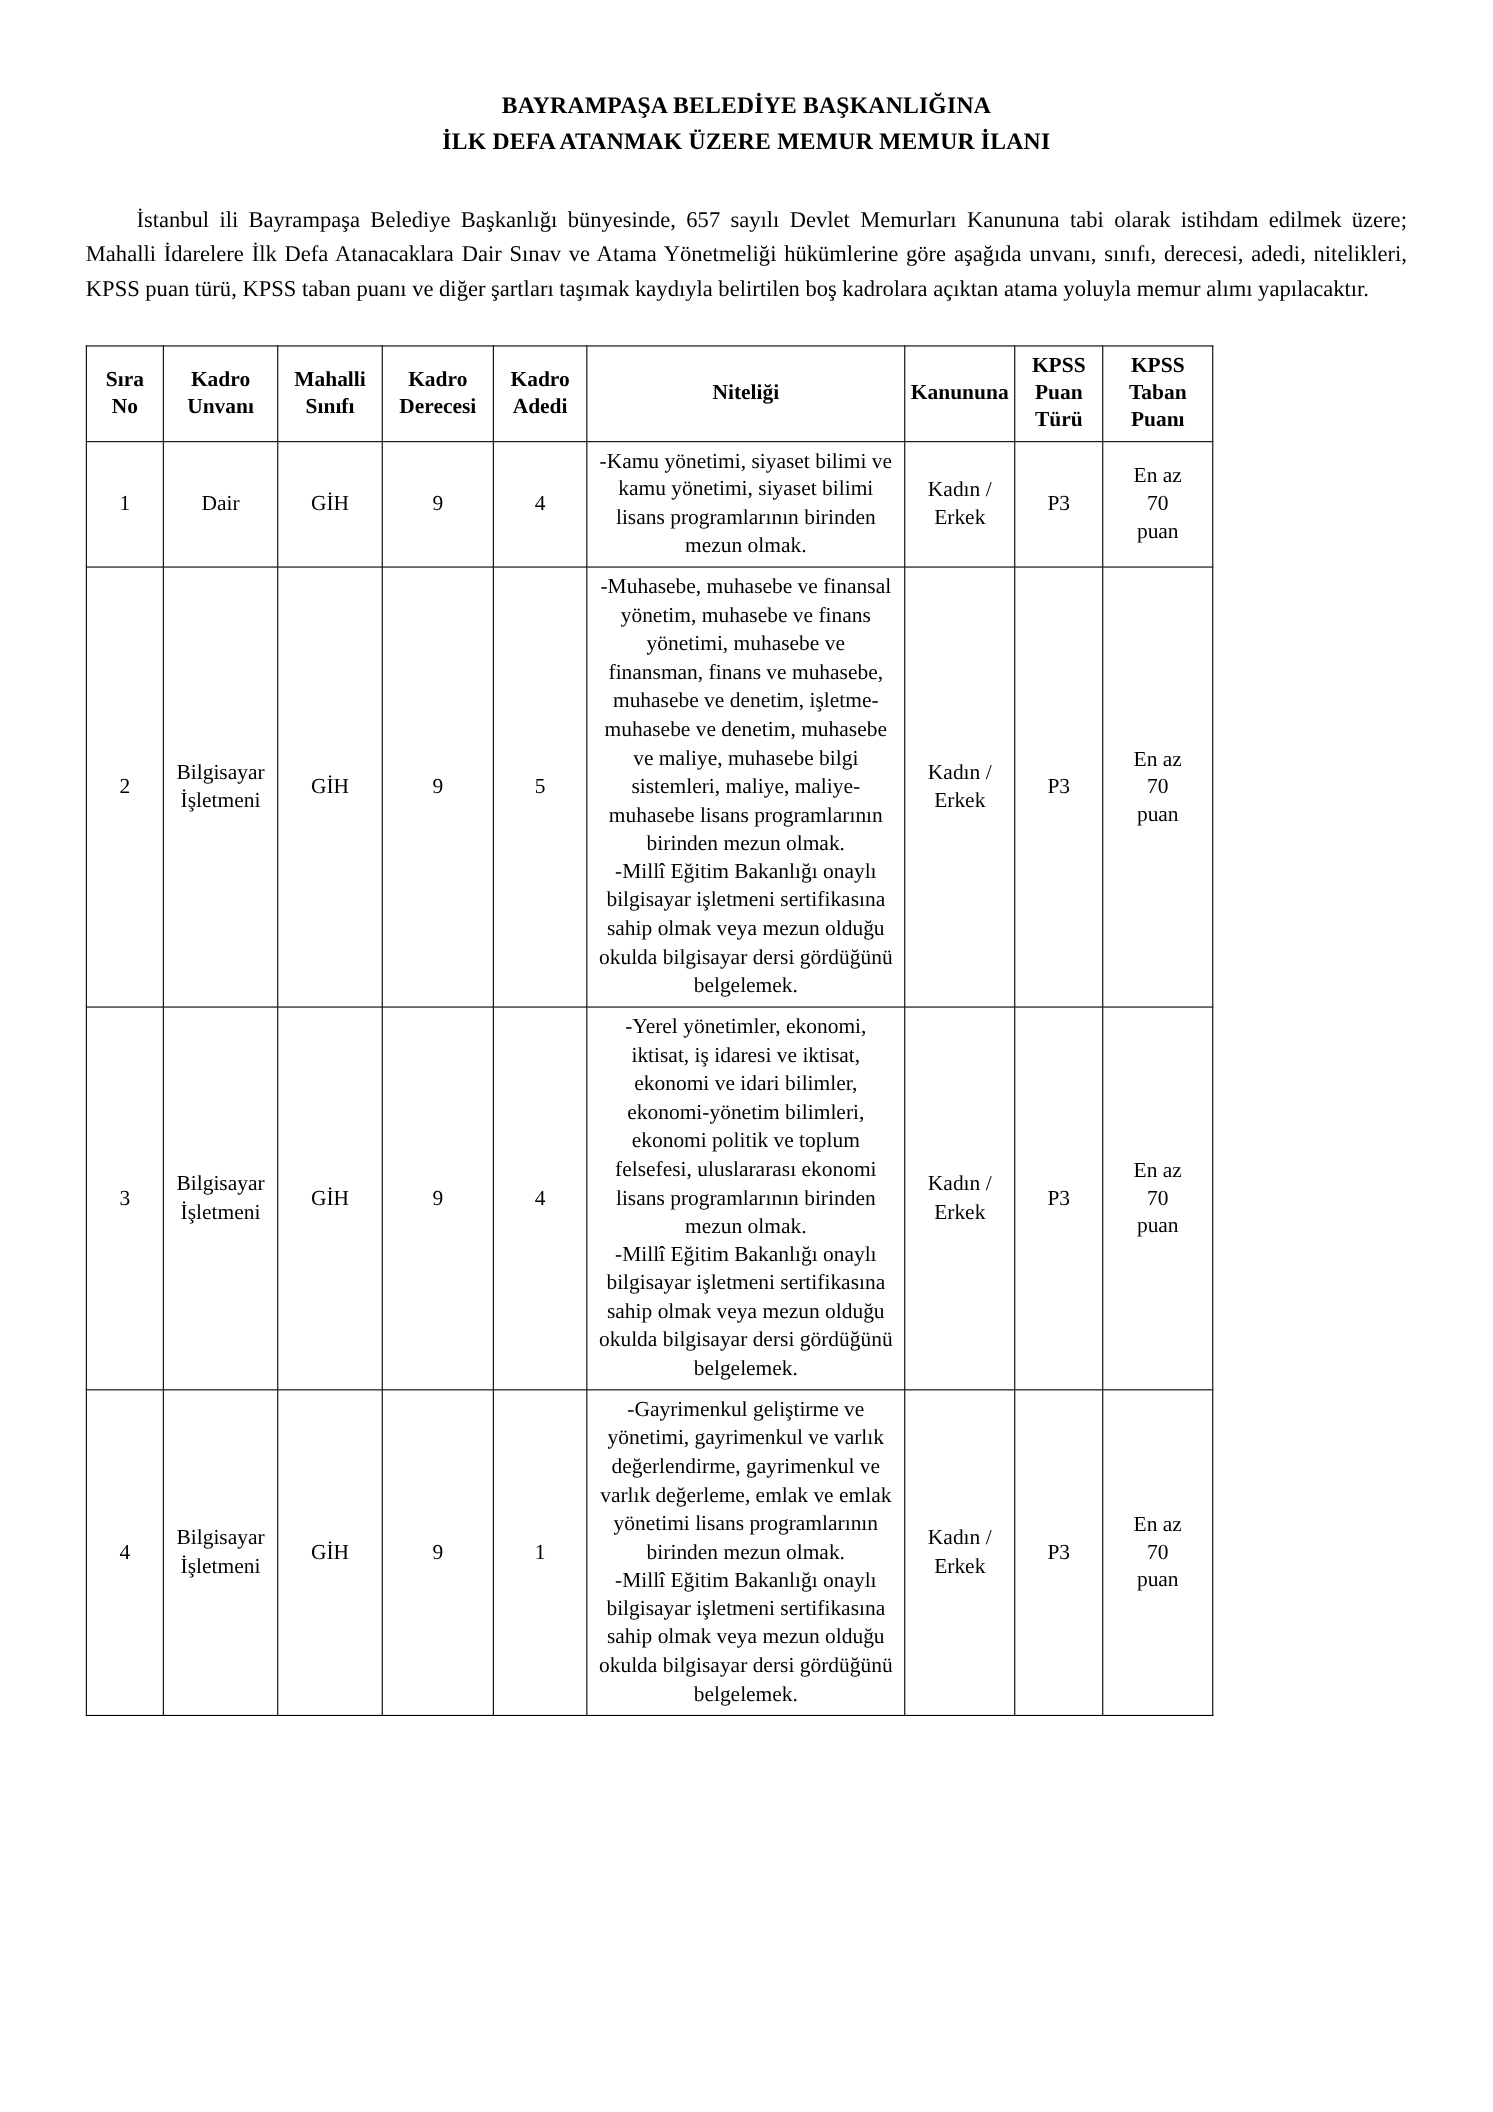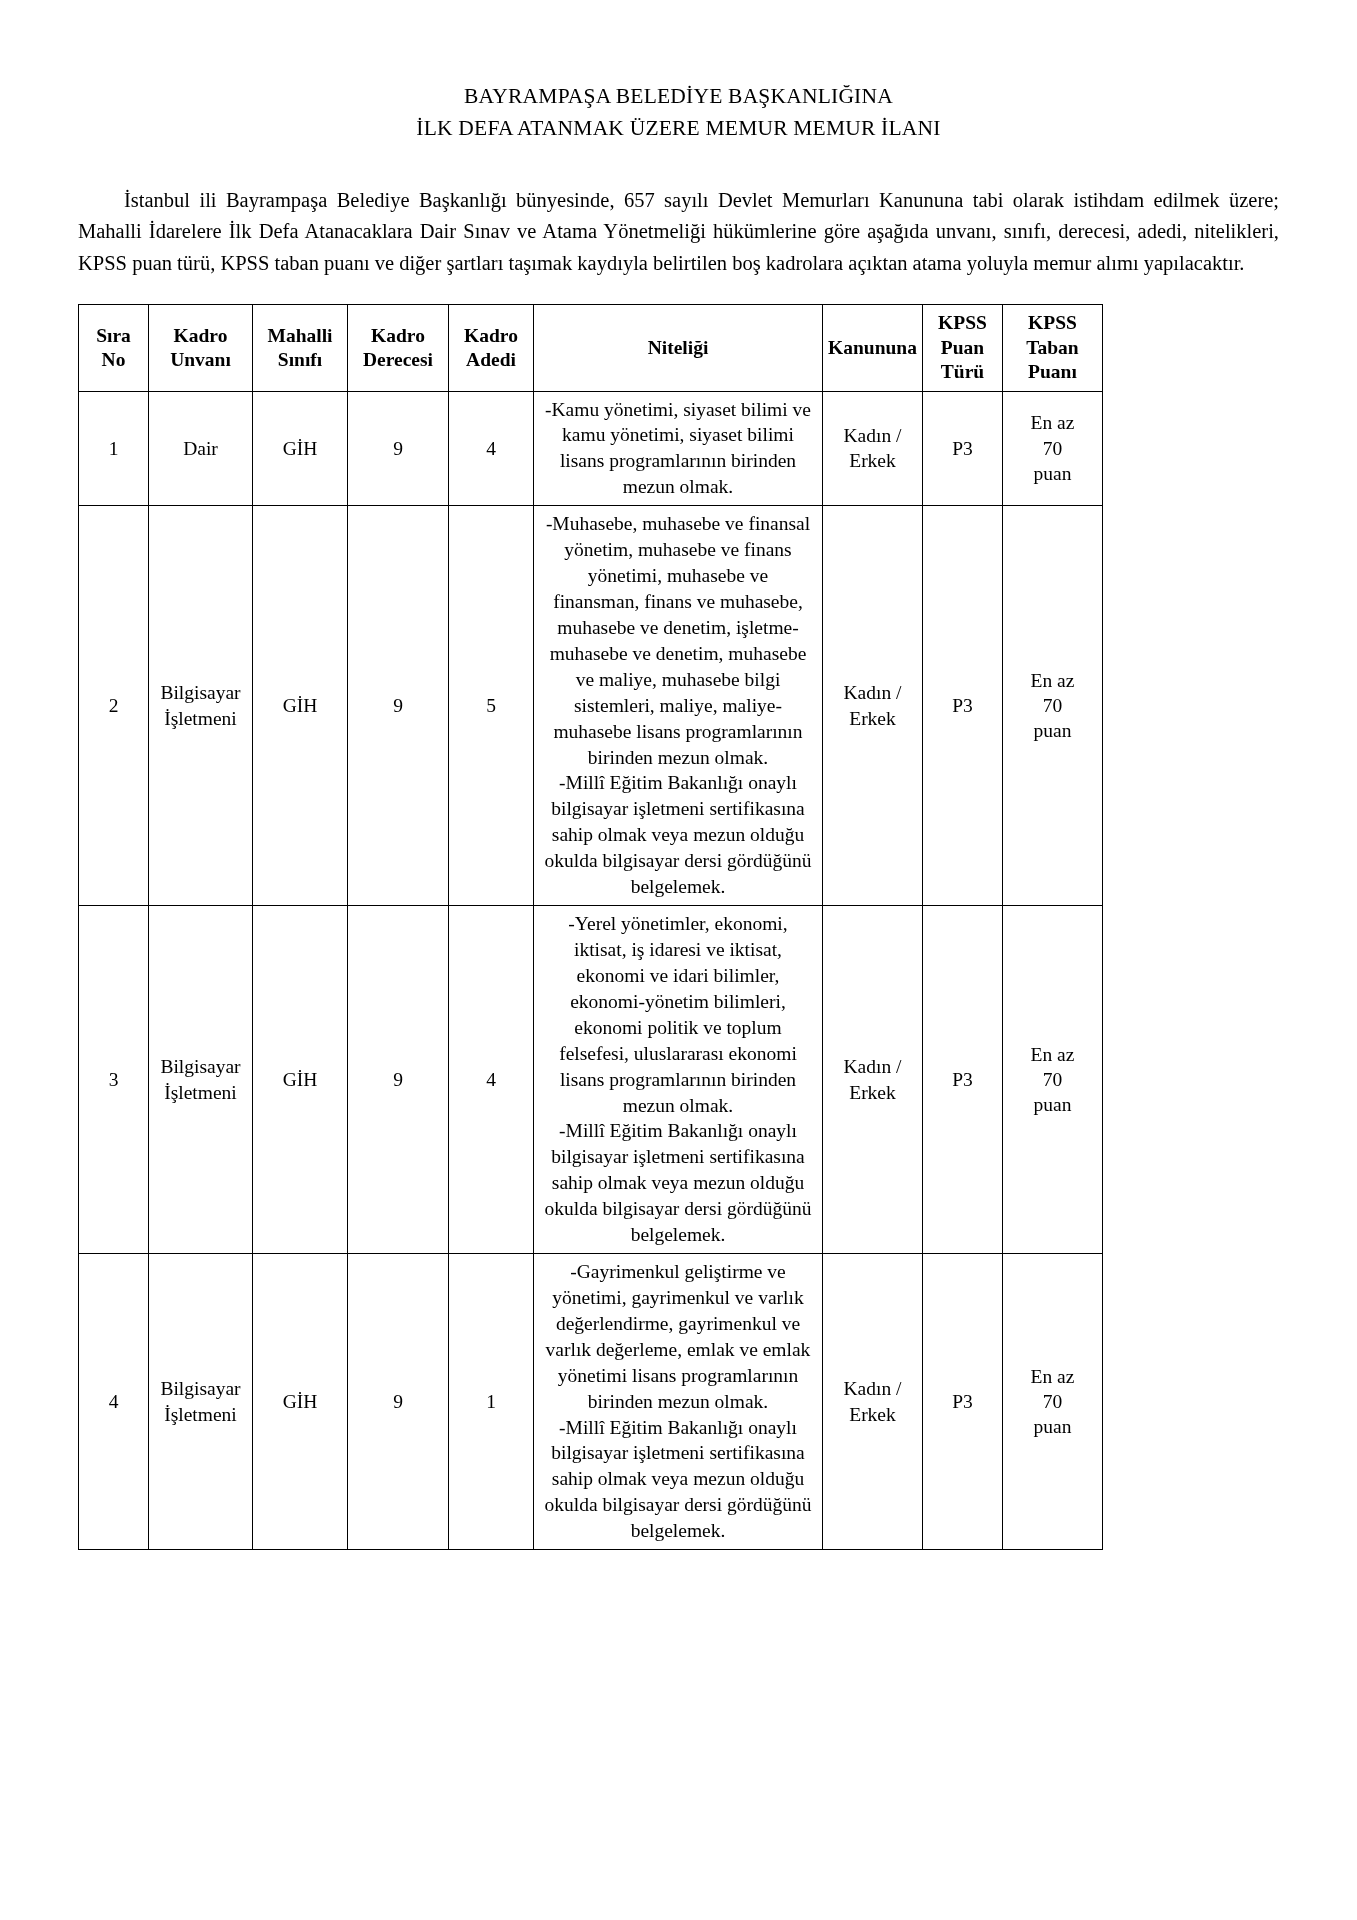--- a/index.html
+++ b/index.html
@@ -11,34 +11,34 @@
   }
   .page {
     width: 1357px;
     min-height: 1920px;
     box-sizing: border-box;
     padding: 80px 78px 60px 78px;
     background: #ffffff;
   }
   .doc-title {
     text-align: center;
-    font-weight: normal;
+    font-weight: bold;
     font-size: 21.5px;
     line-height: 1.5;
     letter-spacing: 0.2px;
   }
   .intro {
     margin-top: 40px;
     font-size: 20.5px;
     line-height: 1.56;
     text-align: justify;
     text-indent: 46px;
   }
   table.jobs {
-    margin-top: 24px;
+    margin-top: 34px;
     border-collapse: collapse;
     table-layout: fixed;
     width: 1024px;
   }
   table.jobs th, table.jobs td {
     border: 1.8px solid #000000;
     box-sizing: border-box;
     font-size: 19.5px;
     vertical-align: middle;
   }

